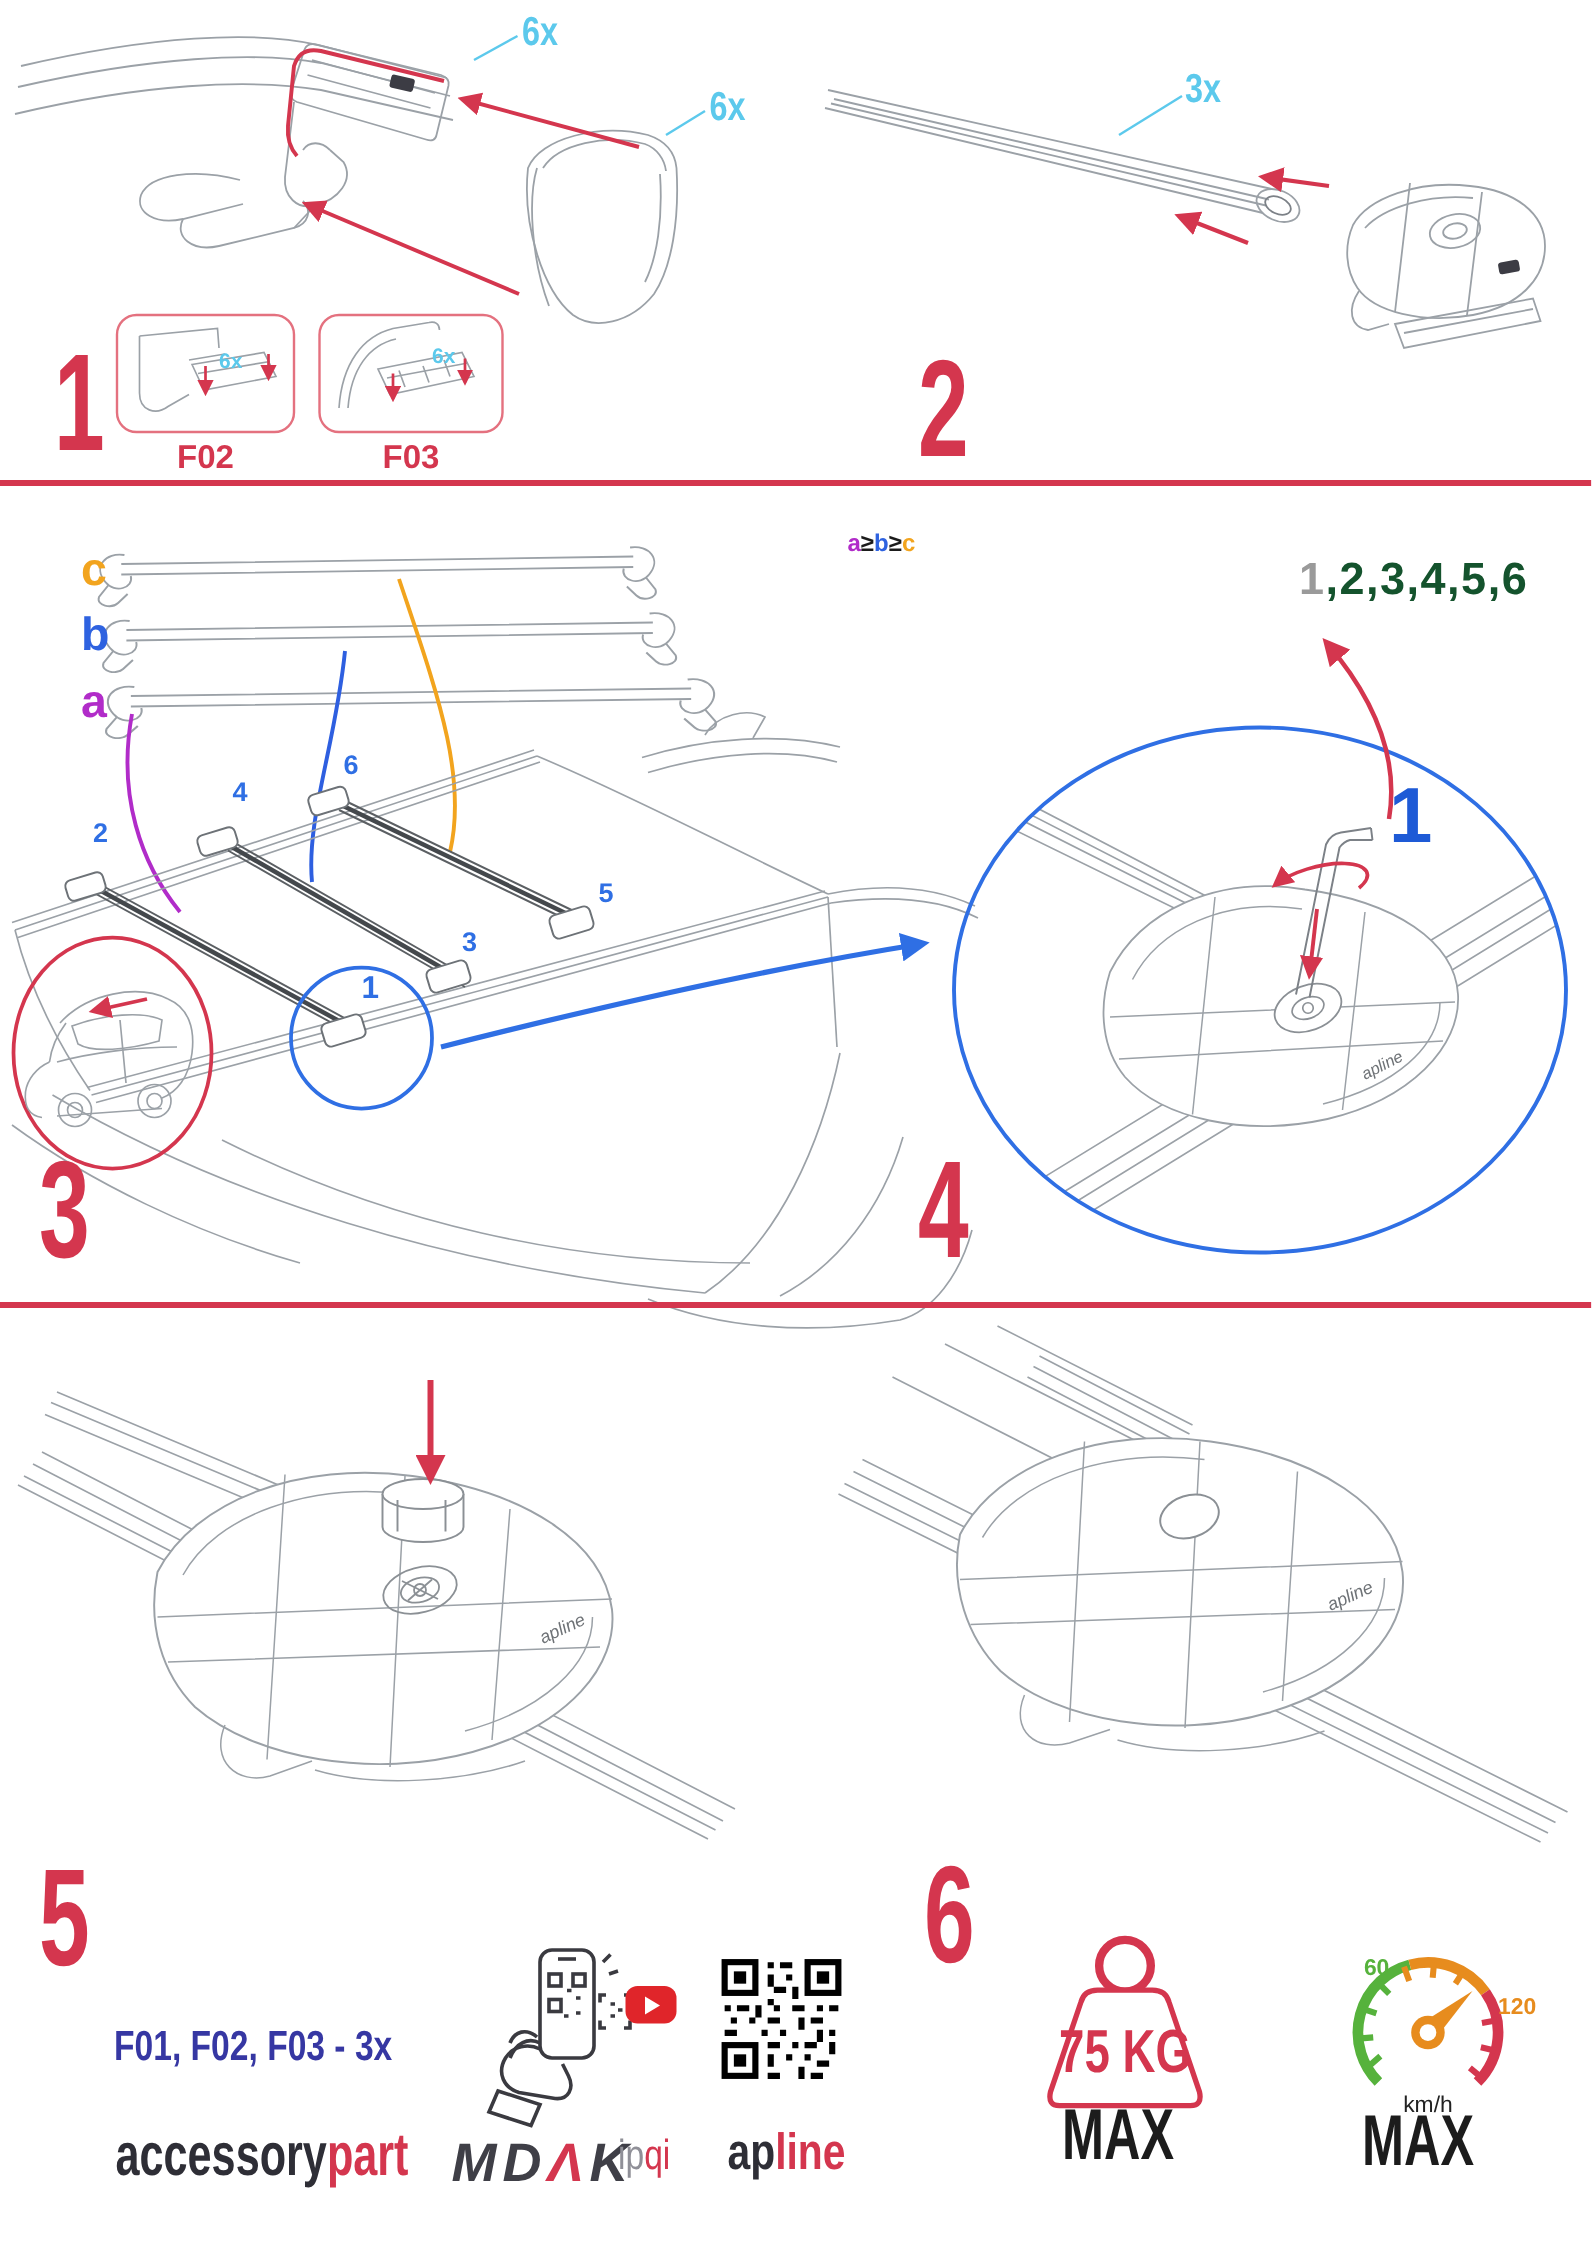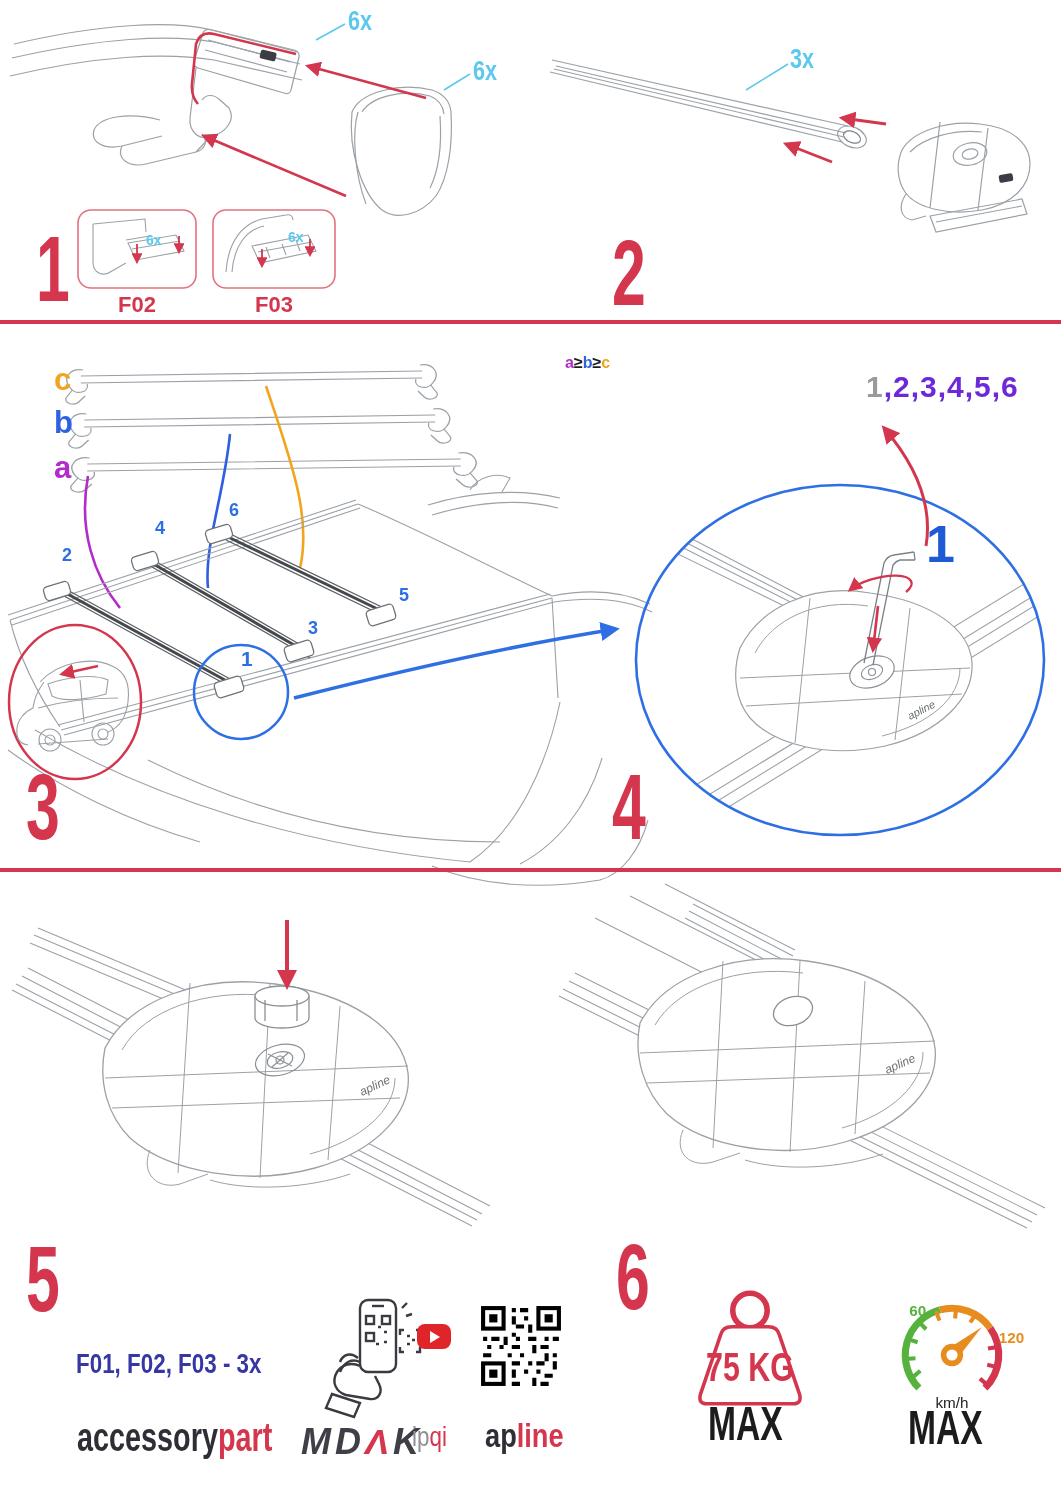--- a/index.html
+++ b/index.html
@@ -10,21 +10,21 @@
   .divider{position:absolute;left:0;width:1061px;height:4px;background:#d4364e;}
   .num{font-weight:700;font-size:92px;line-height:.9;color:#d4364e;
        transform:scaleX(.66);transform-origin:left top;}
   .qty{font-weight:700;font-size:27px;color:#5cc9ec;transform:scaleX(.8);transform-origin:left top;}
   .barlabel{font-weight:700;font-size:31px;line-height:1;}
   .lab-c{color:#f2a41e}.lab-b{color:#2e62e0}.lab-a{color:#b12cc9}
   .rule{font-weight:700;font-size:16px;letter-spacing:0;}
   .rule .dk{color:#1b1b1b}.rule .ma{color:#b12cc9}.rule .bl{color:#2e62e0}.rule .or{color:#f2a41e}
   .posnum{font-weight:700;font-size:18px;color:#2f6fe4;line-height:1;}
   .seq{font-weight:700;font-size:30px;letter-spacing:1px;line-height:1;}
-  .seq .first{color:#9a9a9a}.seq .rest{color:#6d28d9}
+  .seq .first{color:#9a9a9a}.seq .rest{color:#14532d}
   .big1{font-weight:700;font-size:52px;color:#1e5ad6;line-height:1;}
   .parts{font-weight:700;font-size:28px;color:#3637a3;transform:scaleX(.8);transform-origin:left top;white-space:nowrap;}
   .max{font-weight:700;font-size:48px;color:#1c1c1c;transform:scaleX(.7);transform-origin:left top;line-height:1;}
   .brand-ap{font-size:40px;font-weight:700;transform:scaleX(.72);transform-origin:left top;white-space:nowrap;line-height:1;}
   .brand-ap .blk{color:#2e2e36}.red{color:#d4364e}
   .brand-mdak{font-size:36px;font-weight:700;letter-spacing:4px;color:#3f3f47;line-height:1;font-style:italic;}
   .brand-ipqi{font-size:28px;font-weight:400;color:#8f8f97;transform:scaleX(.8);transform-origin:left top;line-height:1;}
   .brand-apline{font-size:34px;font-weight:700;transform:scaleX(.8);transform-origin:left top;line-height:1;}
   .brand-apline .blk{color:#2e2e36}
   .yt{position:absolute;left:417px;top:1324px;width:34px;height:25px;background:#e0252a;border-radius:8px;

